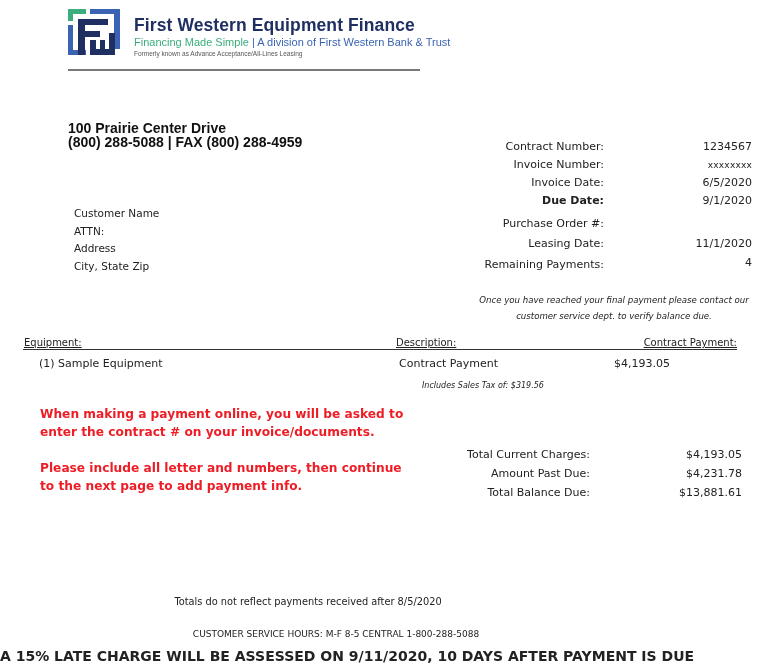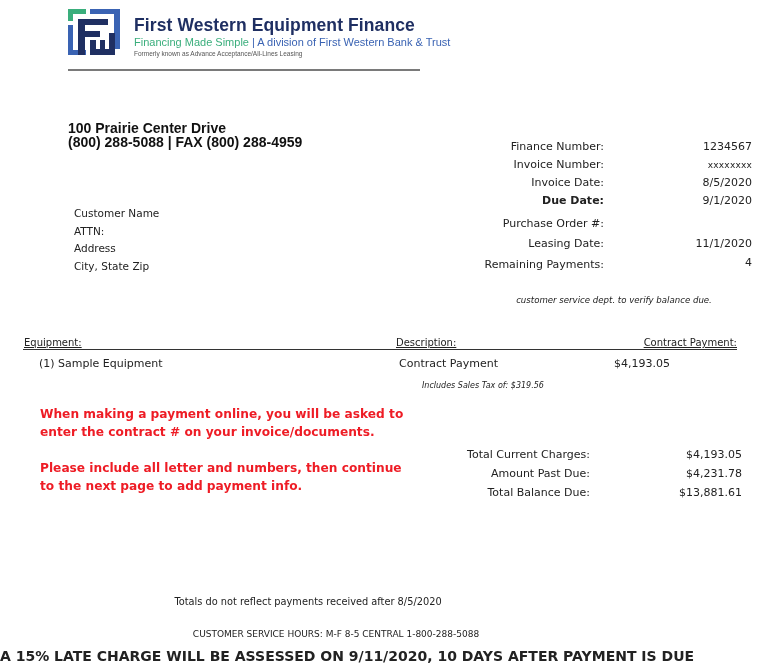--- a/index.html
+++ b/index.html
@@ -72,28 +72,28 @@
   <span>Financing Made Simple</span><span class="sep"> | </span><span class="div">A division of First Western Bank &amp; Trust</span>
 </div>
 <div class="abs brand-former">Formerly known as Advance Acceptance/All-Lines Leasing</div>
 <div class="abs header-rule"></div>
 
 <div class="abs company-addr">
   <div>100 Prairie Center Drive</div>
   <div>(800) 288-5088 | FAX (800) 288-4959</div>
 </div>
 
-<div class="abs info info-label" style="top:140px">Finance Number:</div>
+<div class="abs info info-label" style="top:140px">Contract Number:</div>
 <div class="abs info info-value" style="top:140px">1234567</div>
 
 <div class="abs info info-label" style="top:158px">Invoice Number:</div>
 <div class="abs info info-value xxx" style="top:160px">xxxxxxxx</div>
 
 <div class="abs info info-label" style="top:176px">Invoice Date:</div>
-<div class="abs info info-value" style="top:176px">8/5/2020</div>
+<div class="abs info info-value" style="top:176px">6/5/2020</div>
 
 <div class="abs info info-label bold" style="top:194px">Due Date:</div>
 <div class="abs info info-value" style="top:194px">9/1/2020</div>
 
 <div class="abs info info-label" style="top:217px">Purchase Order #:</div>
 <div class="abs info info-value" style="top:217px"></div>
 
 <div class="abs info info-label" style="top:237px">Leasing Date:</div>
 <div class="abs info info-value" style="top:237px">11/1/2020</div>
 
@@ -101,20 +101,21 @@
 <div class="abs info info-value" style="top:256px">4</div>
 
 <div class="abs customer">
   <div>Customer Name</div>
   <div>ATTN:</div>
   <div>Address</div>
   <div>City, State Zip</div>
 </div>
 
 <div class="abs note-italic">
+  <div>Once you have reached your final payment please contact our</div>
   <div>customer service dept. to verify balance due.</div>
 </div>
 
 <div class="abs col-head" style="left:24px">Equipment:</div>
 <div class="abs col-head" style="left:396px">Description:</div>
 <div class="abs col-head" style="right:31px">Contract Payment:</div>
 <div class="abs table-rule"></div>
 
 <div class="abs row-cell" style="left:39px">(1) Sample Equipment</div>
 <div class="abs row-cell" style="left:399px">Contract Payment</div>

